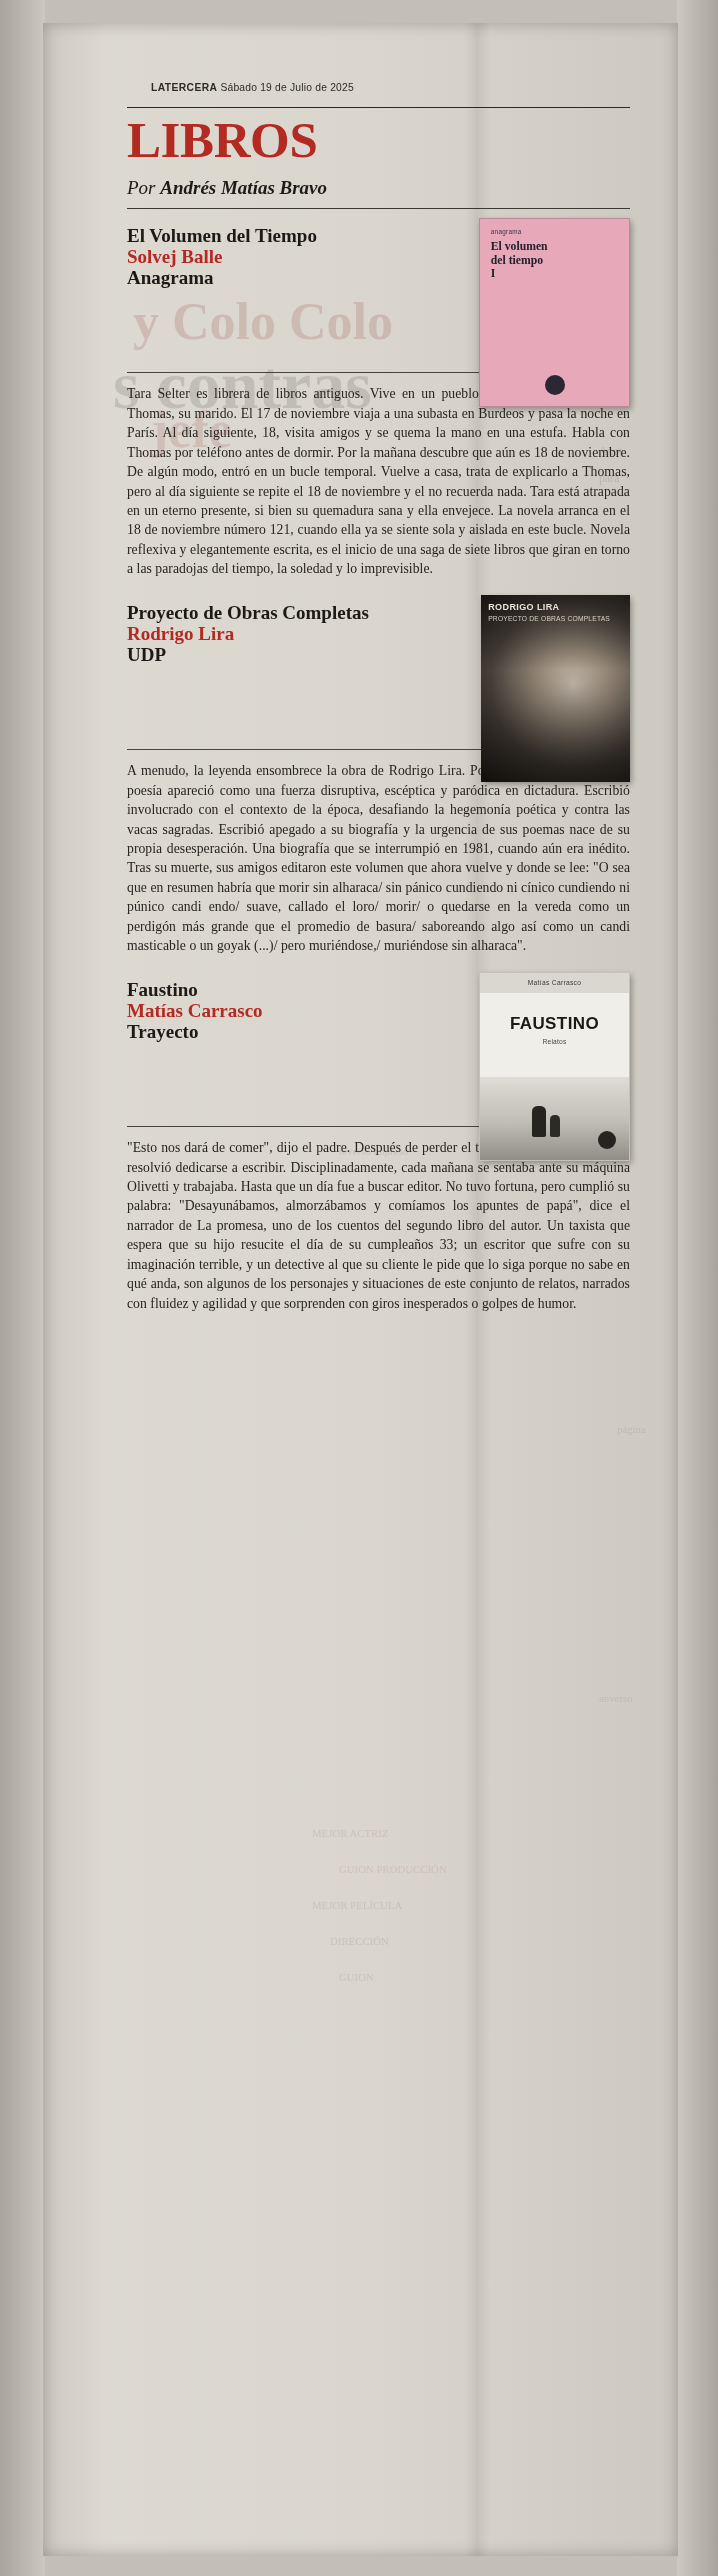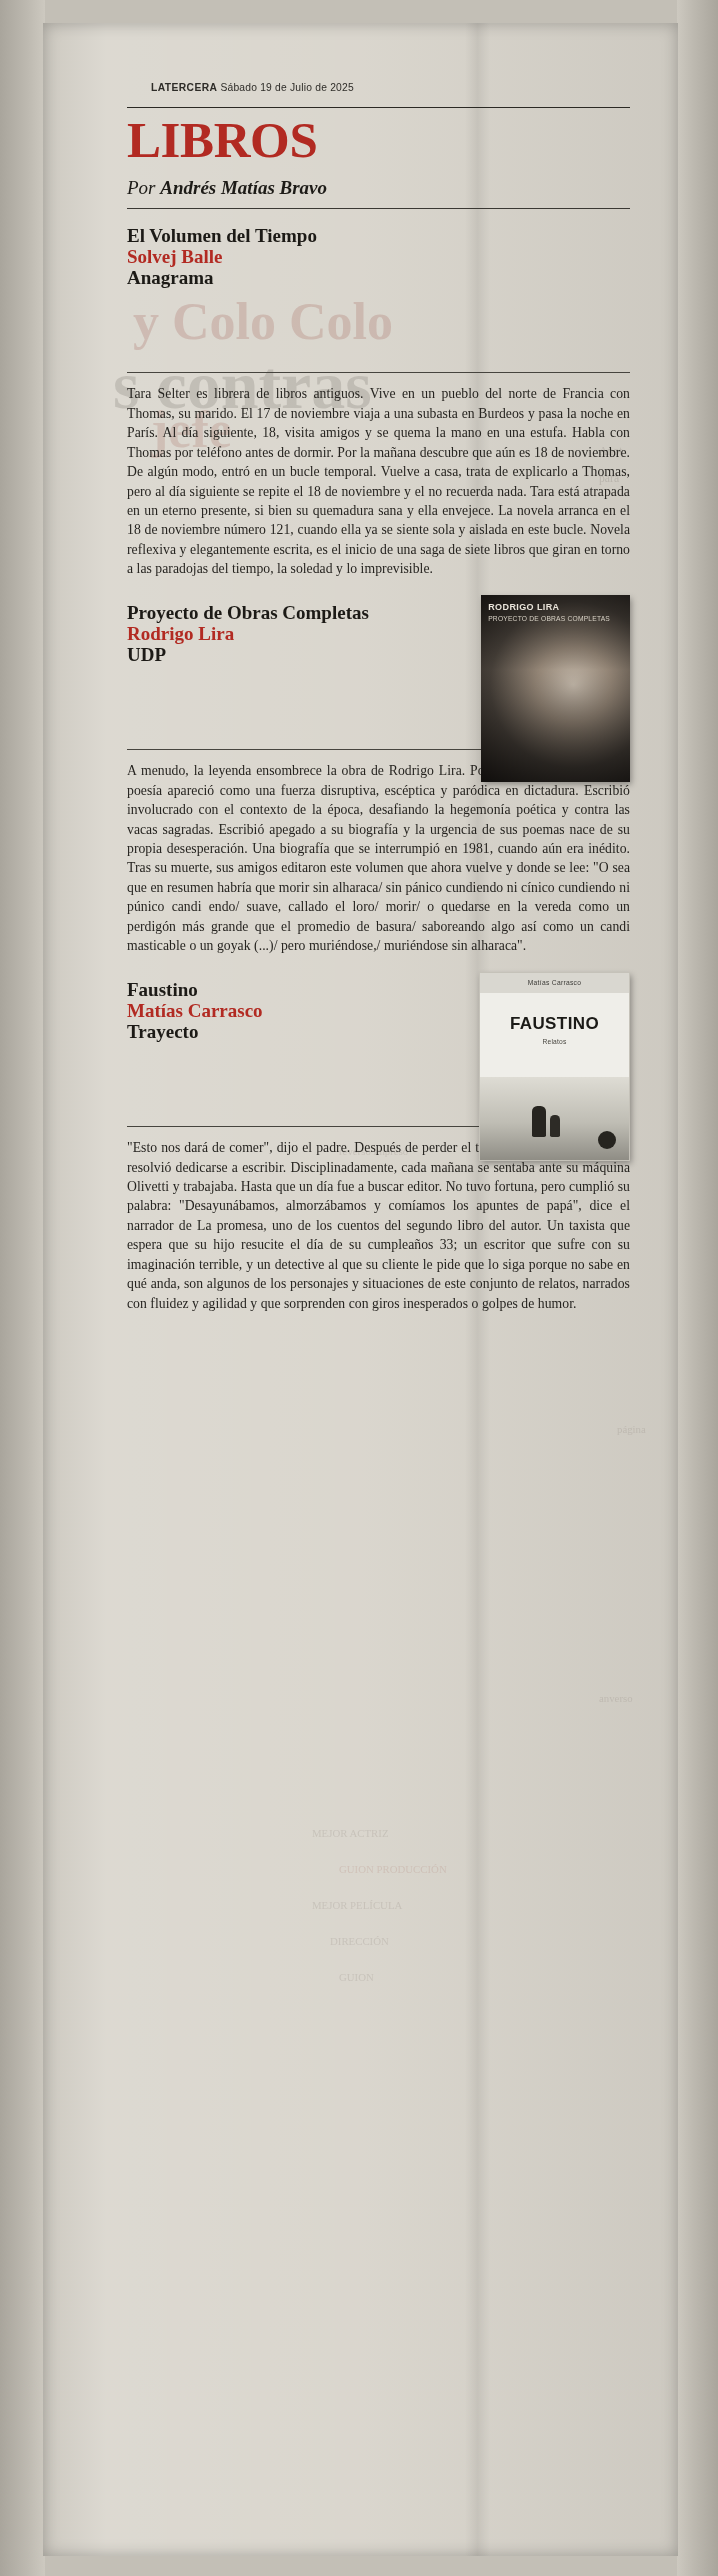--- a/index.html
+++ b/index.html
@@ -341,20 +341,25 @@
       </h1>
 
       <div class="byline">
         <span>Por</span>
         <b>Andrés Matías Bravo</b>
       </div>
 
       <div class="rule-thin"></div>
 
       <div class="entry">
+        <div class="cover c1">
+          <div class="tiny">anagrama</div>
+          <div class="title-lines">El volumen<br>del tiempo<br>I</div>
+          <div class="logo"></div>
+        </div>
         <div class="entry-title">El Volumen del Tiempo</div>
         <div class="entry-author">Solvej Balle</div>
         <div class="entry-pub">Anagrama</div>
       </div>
 
       <div class="body-rule"></div>
       <div class="body-text">
         <p>Tara Selter es librera de libros antiguos. Vive en un pueblo del norte de Francia con Thomas, su marido. El 17 de noviembre viaja a una subasta en Burdeos y pasa la noche en París. Al día siguiente, 18, visita amigos y se quema la mano en una estufa. Habla con Thomas por teléfono antes de dormir. Por la mañana descubre que aún es 18 de noviembre. De algún modo, entró en un bucle temporal. Vuelve a casa, trata de explicarlo a Thomas, pero al día siguiente se repite el 18 de noviembre y el no recuerda nada. Tara está atrapada en un eterno presente, si bien su quemadura sana y ella envejece. La novela arranca en el 18 de noviembre número 121, cuando ella ya se siente sola y aislada en este bucle. Novela reflexiva y elegantemente escrita, es el inicio de una saga de siete libros que giran en torno a las paradojas del tiempo, la soledad y lo imprevisible.</p>
       </div>
 

